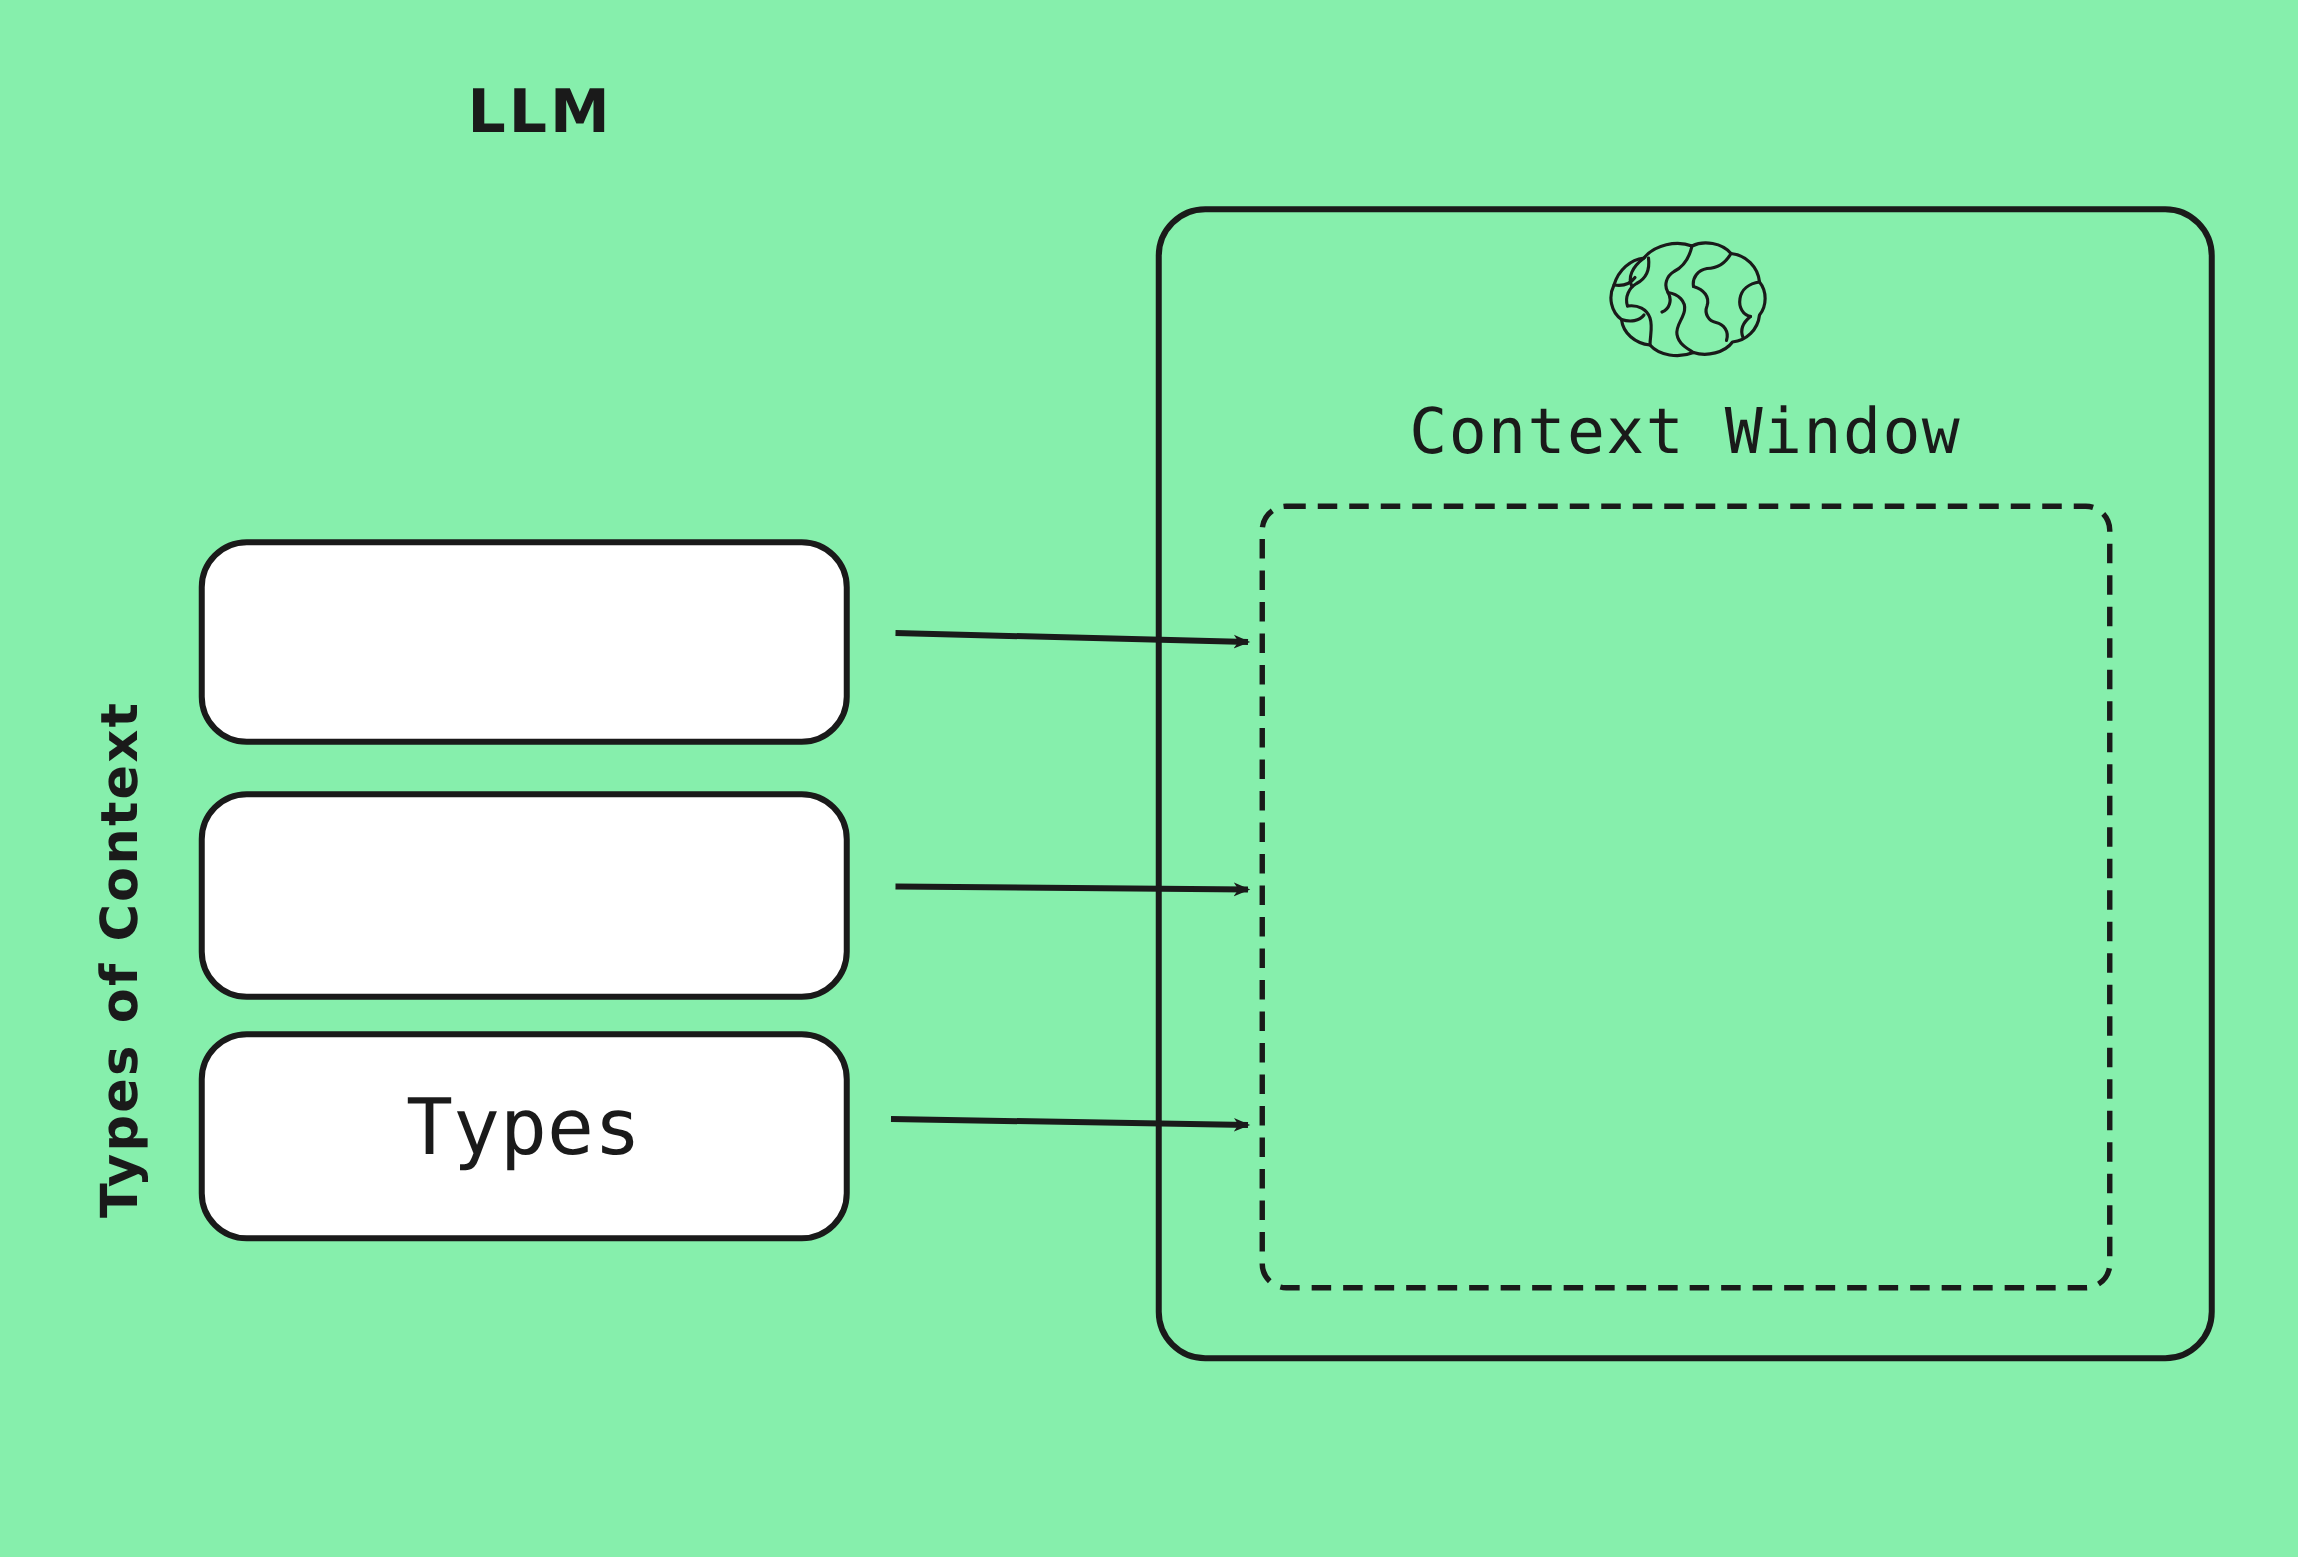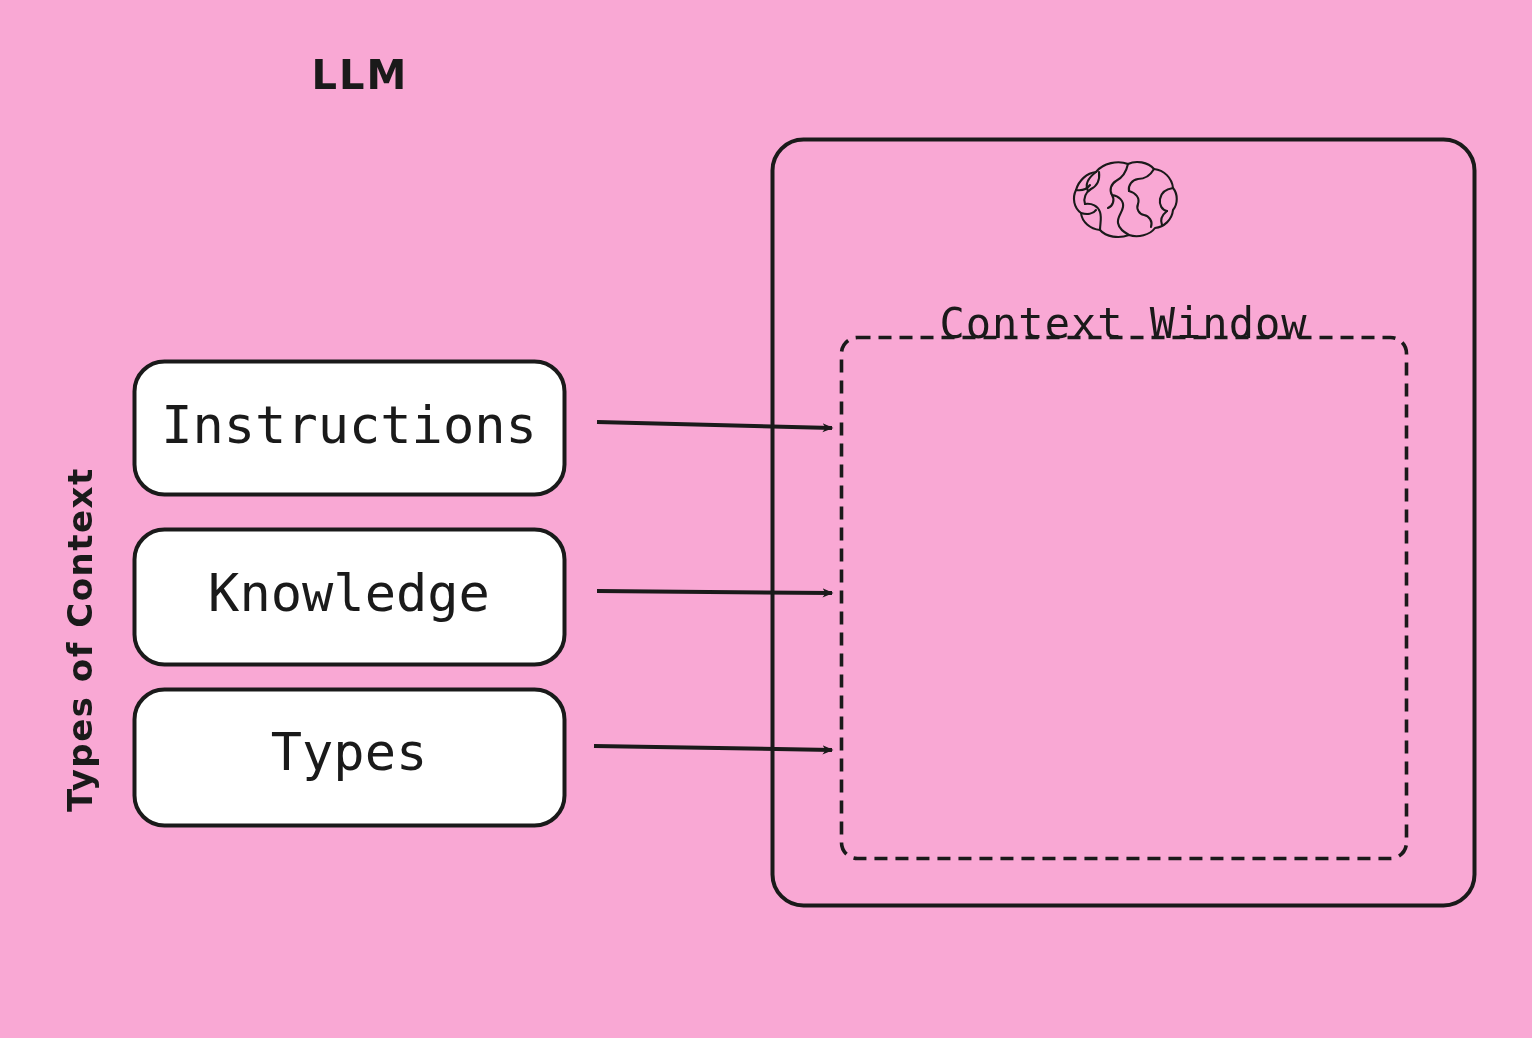--- a/index.html
+++ b/index.html
@@ -7,21 +7,21 @@
     padding: 0;
     background: #ffffff;
   }
   body {
     font-family: "DejaVu Sans Mono", monospace;
   }
   #canvas {
     position: relative;
     width: 1532px;
     height: 1038px;
-    background: #f9a8d4;
+    background: #86efac;
     overflow: hidden;
   }
   #diagram-svg {
     position: absolute;
     left: 0;
     top: 0;
     width: 1532px;
     height: 1038px;
   }
   .txt {
@@ -44,21 +44,20 @@
   }
   #context-window-label {
     left: 841px;
     top: 263px;
     width: 565px;
     text-align: center;
     font-family: "DejaVu Sans Mono", monospace;
     font-size: 42px;
     font-weight: 500;
     letter-spacing: 1px;
-    margin-top: 36px;
   }
   #types-of-context-label {
     left: 0px;
     top: 0px;
     font-family: "DejaVu Sans", sans-serif;
     font-weight: bold;
     font-size: 34px;
     letter-spacing: 1.5px;
     transform-origin: 0 0;
     transform: translate(60px, 812px) rotate(-90deg);
@@ -132,19 +131,17 @@
       </g>
     </svg>
   </div>
 
   <div class="txt" id="llm-title">LLM</div>
 
   <div class="txt" id="context-window-label">Context Window</div>
 
   <div class="txt" id="types-of-context-label">Types of Context</div>
 
-  <div class="txt box-label" id="label-instructions">Instructions</div>
 
-  <div class="txt box-label" id="label-knowledge">Knowledge</div>
 
   <div class="txt box-label" id="label-tools">Types</div>
 
 </div>
 
 </body></html>

